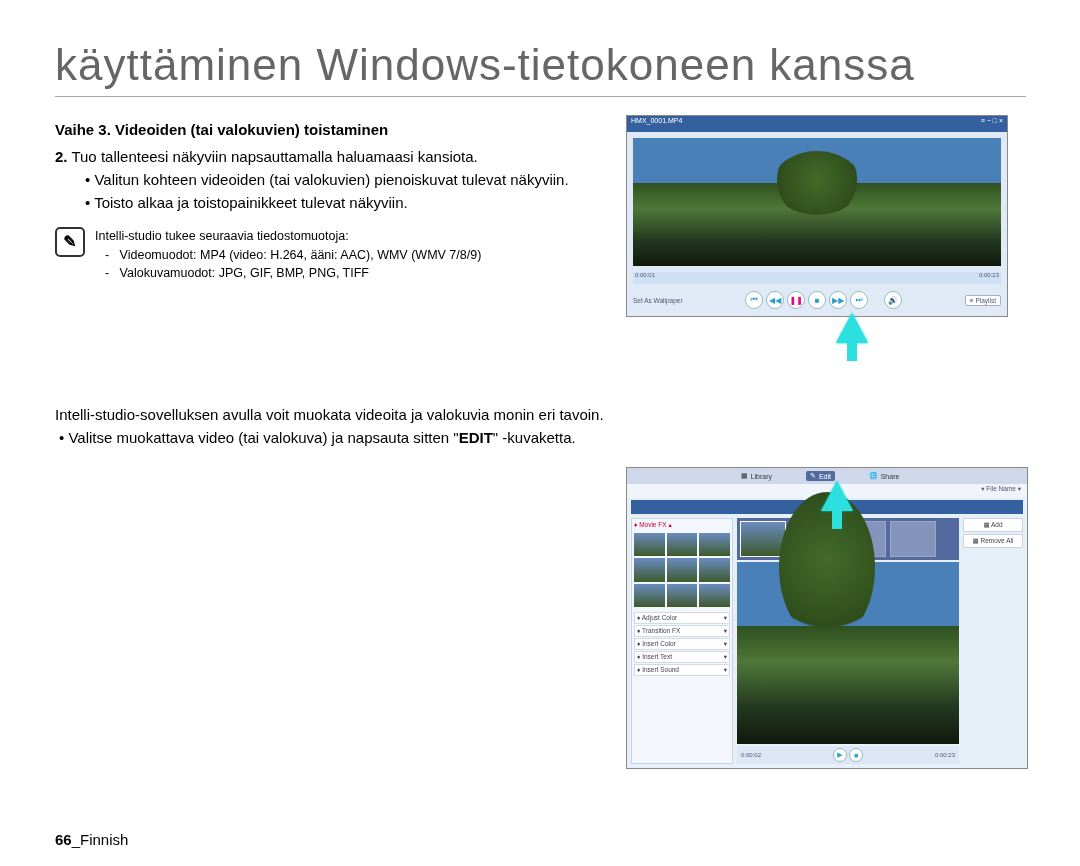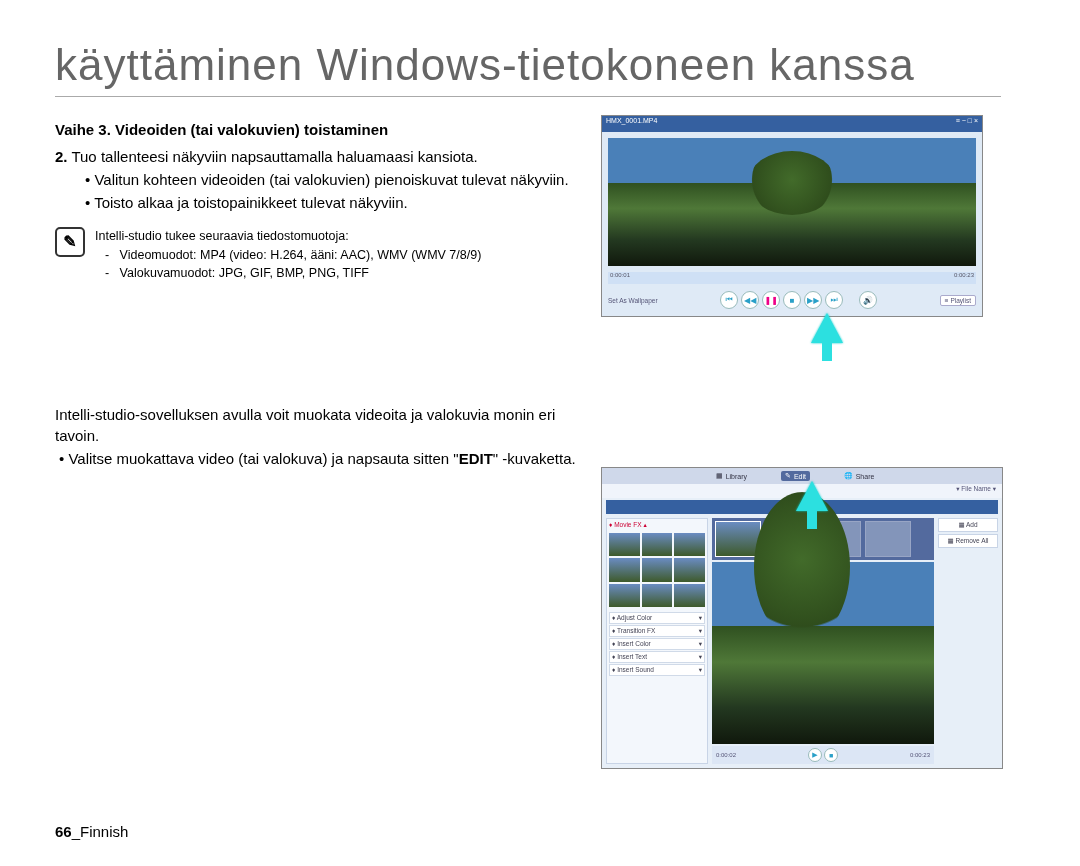--- a/index.html
+++ b/index.html
@@ -6,21 +6,21 @@
     margin: 0;
     padding: 0;
     font-family: Arial, Helvetica, sans-serif;
     background: #fff;
     width: 1080px;
     height: 866px;
     position: relative;
     color: #000;
   }
   .page {
-    padding: 40px 79px 30px 55px;
+    padding: 40px 54px 30px 55px;
     position: relative;
     height: 100%;
     box-sizing: border-box;
   }
   .title {
     font-size: 44px;
     font-weight: 300;
     letter-spacing: 1px;
     color: #666;
     border-bottom: 1px solid #aaa;
@@ -98,21 +98,21 @@
     padding-left: 24px;
     text-indent: -14px;
   }
   .note-dash::before { content: "-   "; white-space: pre;}
   .block2 {
     margin-top: 120px;
   }
   .edit-bold { font-weight: bold; }
   .page-number {
     position: absolute;
-    bottom: 26px;
+    bottom: 18px;
     left: 55px;
     font-size: 15px;
   }
   .page-number .pn-bold { font-weight: bold; }
 
   
   .mockup {
     border: 1px solid #888;
     background: #eef4fb;
     font-size: 8px;

